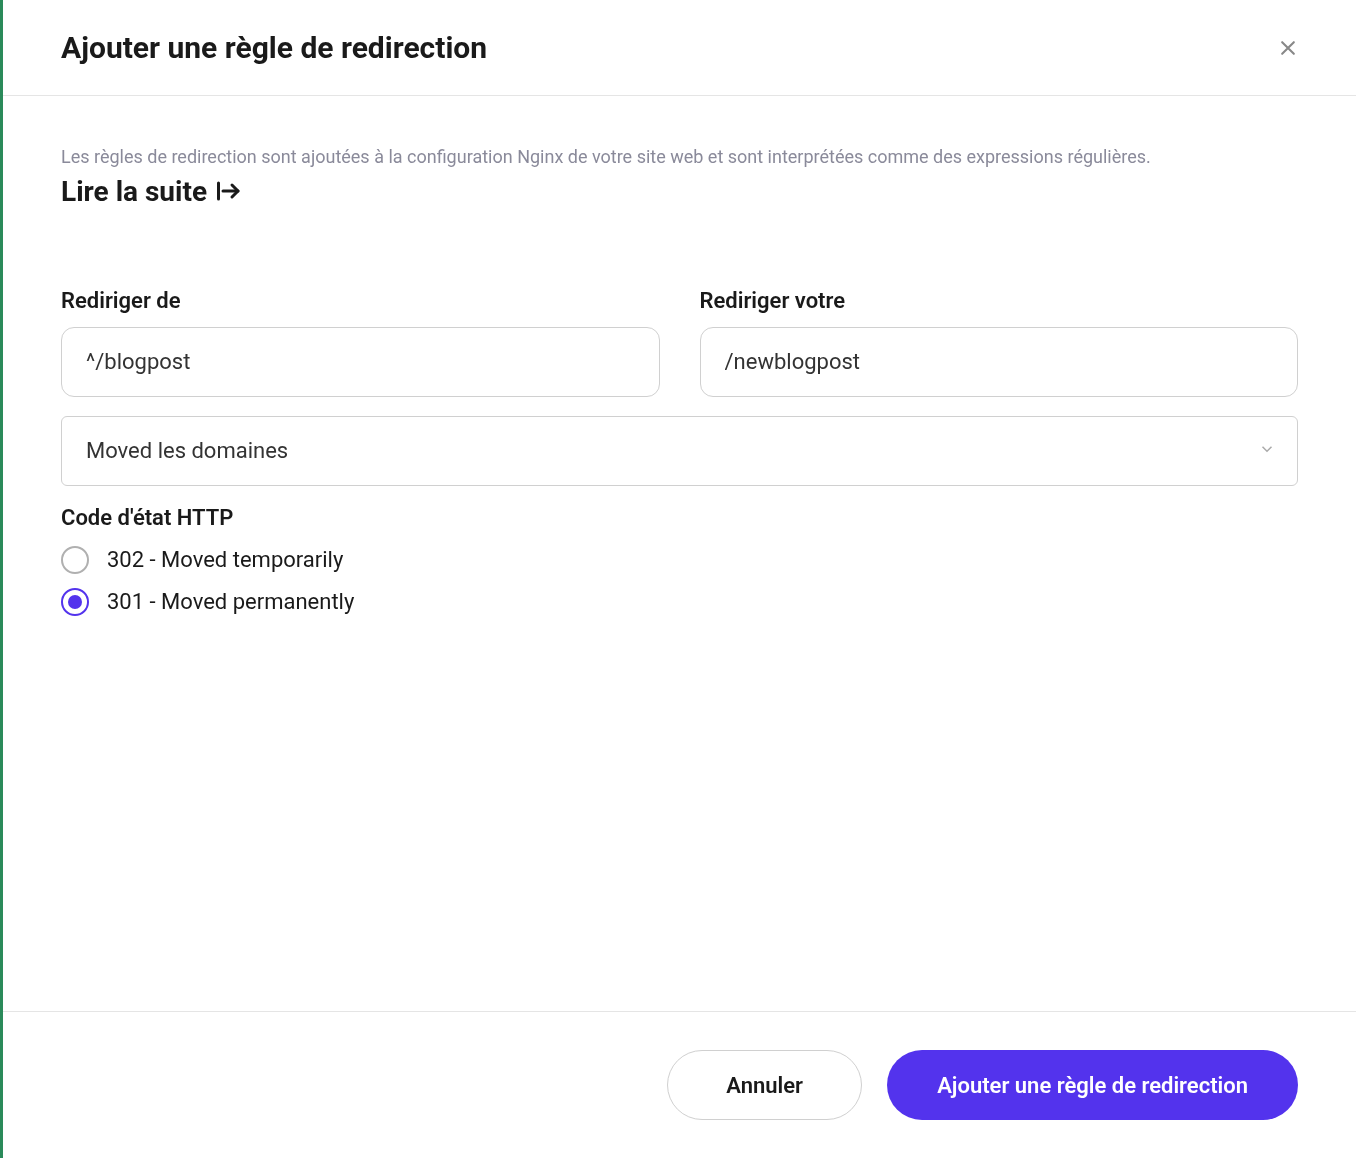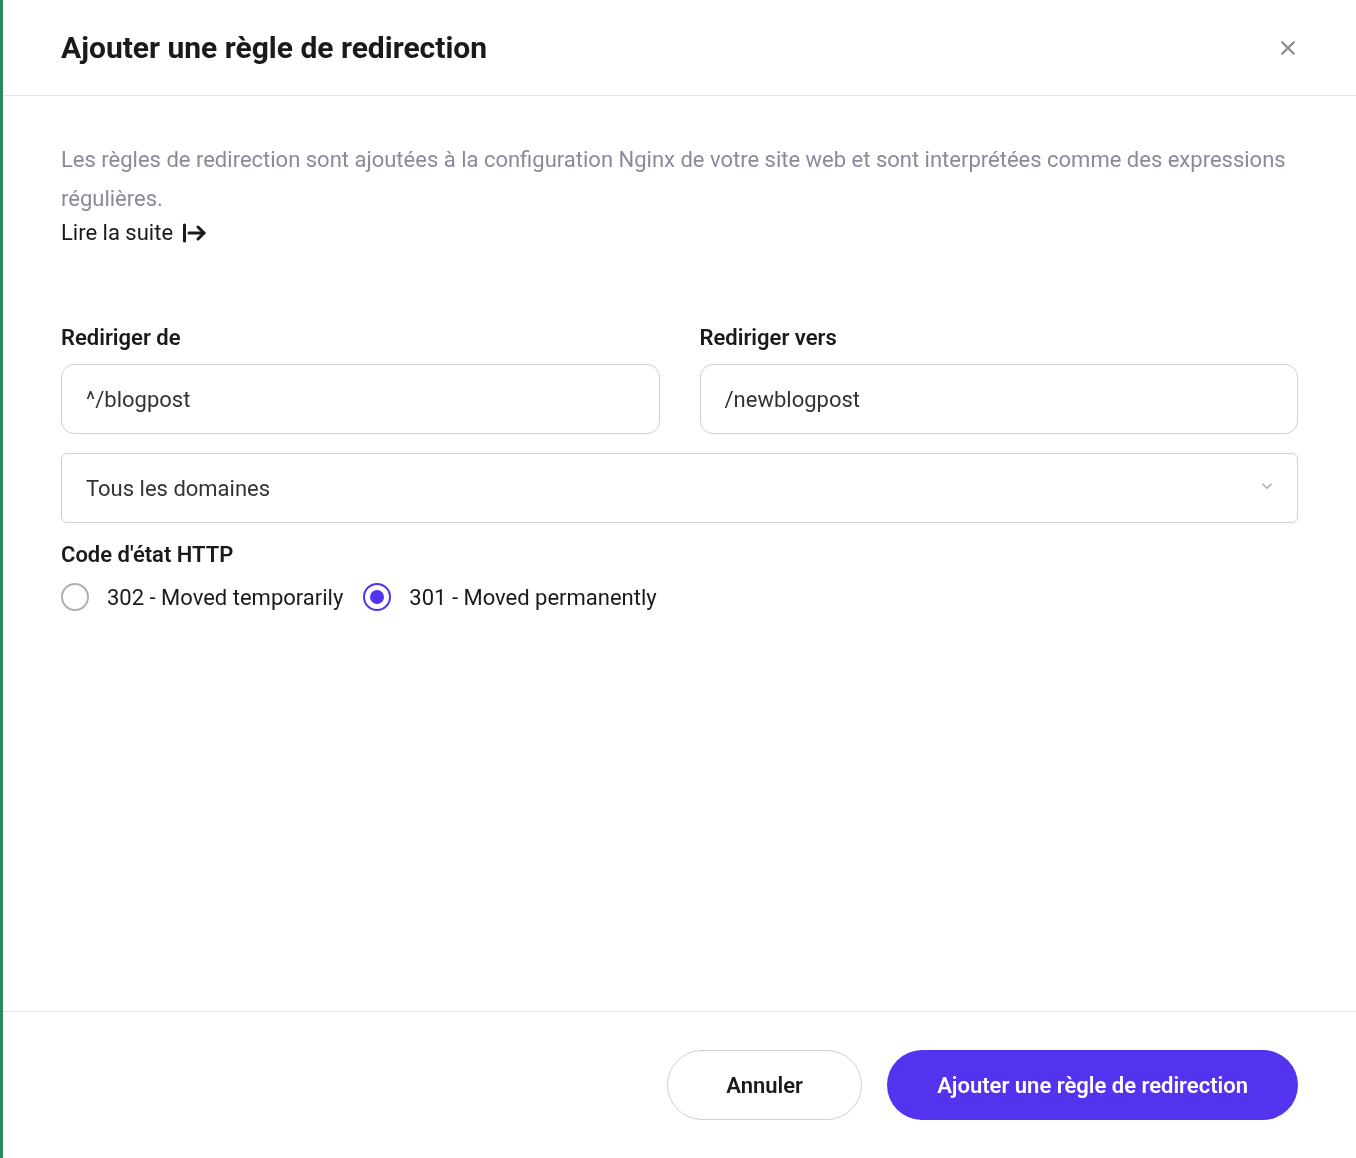--- a/index.html
+++ b/index.html
@@ -47,30 +47,30 @@
       width: 20px;
       height: 20px;
       stroke: #888;
       stroke-width: 2.5;
     }
     .modal-body {
       padding: 45px 58px 20px 58px;
       flex: 1;
     }
     .description {
-      font-size: 22px;
+      font-size: 18px;
       line-height: 1.75;
       color: #8a8a9a;
       margin-bottom: 2px;
     }
     .read-more {
       display: inline-flex;
       align-items: center;
-      font-size: 22px;
-      font-weight: 400;
+      font-size: 28px;
+      font-weight: 700;
       color: #1a1a1a;
       cursor: pointer;
       gap: 10px;
     }
     .read-more-icon {
       display: inline-flex;
       align-items: center;
     }
     .form-section {
       margin-top: 80px;
@@ -132,22 +132,22 @@
     }
     .chevron-down svg {
       width: 18px;
       height: 18px;
       stroke: #aaa;
       stroke-width: 2;
       fill: none;
     }
     .radio-group {
       display: flex;
-      flex-direction: row;
-      gap: 20px;
+      flex-direction: column;
+      gap: 14px;
       margin-top: 2px;
     }
     .radio-item {
       display: flex;
       align-items: center;
       gap: 18px;
       cursor: pointer;
     }
     .radio-circle {
       width: 28px;
@@ -236,29 +236,29 @@
     </a>
 
     <div class="form-section">
 
       <div class="form-row">
         <div class="form-group">
           <label class="form-label">Rediriger de</label>
           <input type="text" class="form-input" value="^/blogpost" style="">
         </div>
         <div class="form-group">
-          <label class="form-label">Rediriger vers</label>
+          <label class="form-label">Rediriger votre</label>
           <input type="text" class="form-input" value="/newblogpost" style="">
         </div>
       </div>
 
       <div class="form-row">
         <div class="form-group full">
           <div class="select-wrap">
-            <button type="button" class="form-select">Tous les domaines</button>
+            <button type="button" class="form-select">Moved les domaines</button>
             <span class="chevron-down">
               <svg viewBox="0 0 24 24">
                   <path d="M6 9 L12 15 L18 9"></path>
                 </svg>
             </span>
           </div>
         </div>
       </div>
 
       <div class="form-group full">

